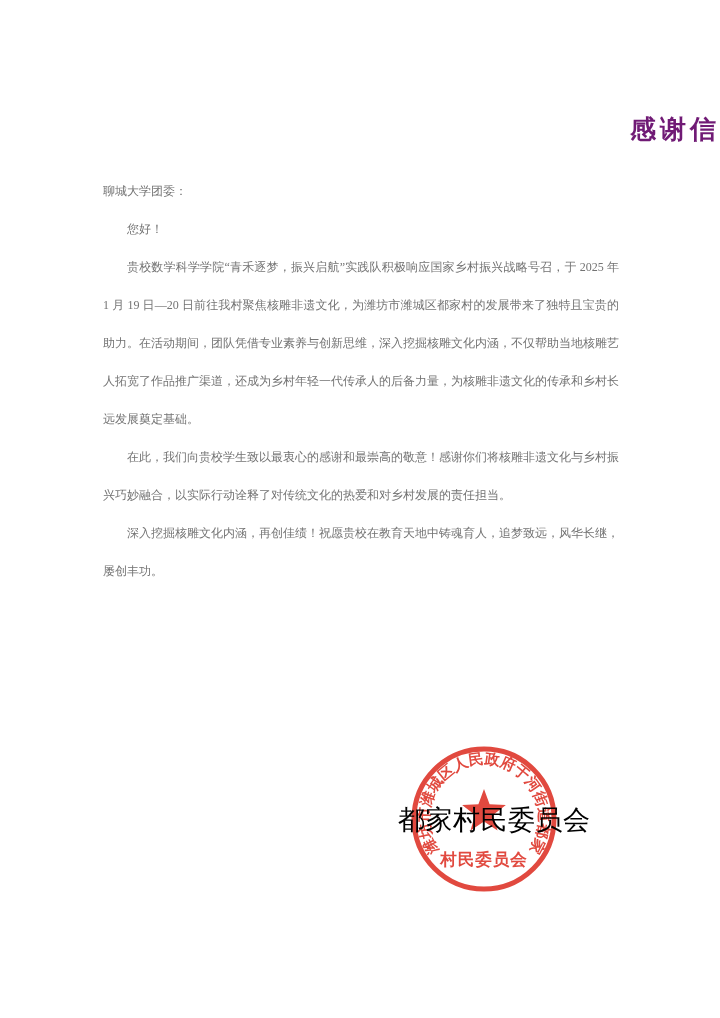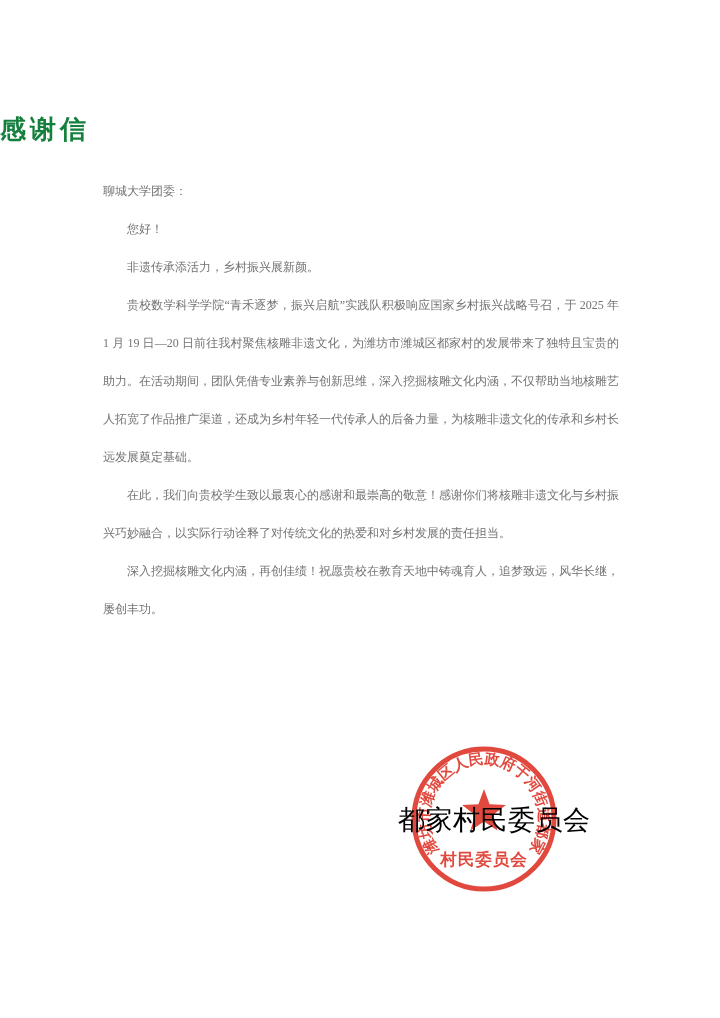--- a/index.html
+++ b/index.html
@@ -15,26 +15,26 @@
     color: #111111;
     font-family: "Liberation Serif", "DejaVu Serif", serif;
     overflow: hidden;
   }
   .title {
     position: absolute;
     top: 112px;
     left: 0;
     right: 0;
     margin: 0;
-    text-align: left;
+    text-align: right;
     font-family: "Liberation Sans", "DejaVu Sans", sans-serif;
     font-weight: 700;
     font-size: 26px;
     letter-spacing: 4px;
-    color: #15803d;
+    color: #701a75;
   }
   .letter-body {
     position: absolute;
     left: 103px;
     top: 172px;
     width: 516px;
     font-size: 12px;
     line-height: 38px;
     text-align: justify;
     color: #737373;
@@ -90,21 +90,20 @@
 </head>
 <body>
 
 <div class="page">
 
   <h1 class="title">感谢信</h1>
 
   <div class="letter-body">
     <p>聊城大学团委：</p>
     <p class="indent">您好！</p>
-    <p class="indent">非遗传承添活力，乡村振兴展新颜。</p>
     <p class="indent">贵校数学科学学院“青禾逐梦，振兴启航”实践队积极响应国家乡村振兴战略号召，于 2025 年 1 月 19 日—20 日前往我村聚焦核雕非遗文化，为潍坊市潍城区都家村的发展带来了独特且宝贵的助力。在活动期间，团队凭借专业素养与创新思维，深入挖掘核雕文化内涵，不仅帮助当地核雕艺人拓宽了作品推广渠道，还成为乡村年轻一代传承人的后备力量，为核雕非遗文化的传承和乡村长远发展奠定基础。</p>
     <p class="indent">在此，我们向贵校学生致以最衷心的感谢和最崇高的敬意！感谢你们将核雕非遗文化与乡村振兴巧妙融合，以实际行动诠释了对传统文化的热爱和对乡村发展的责任担当。</p>
     <p class="indent">深入挖掘核雕文化内涵，再创佳绩！祝愿贵校在教育天地中铸魂育人，追梦致远，风华长继，屡创丰功。</p>
   </div>
 
   <svg class="seal" viewBox="0 0 150 150" xmlns="http://www.w3.org/2000/svg">
     <circle cx="75" cy="75" r="70" fill="none" stroke-width="5" stroke="#dd2f23"></circle>
     <defs>
       <path id="sealArc" d="M 30 106.5 A 55 55 0 1 1 120 106.5" fill="none"></path>
     </defs>

